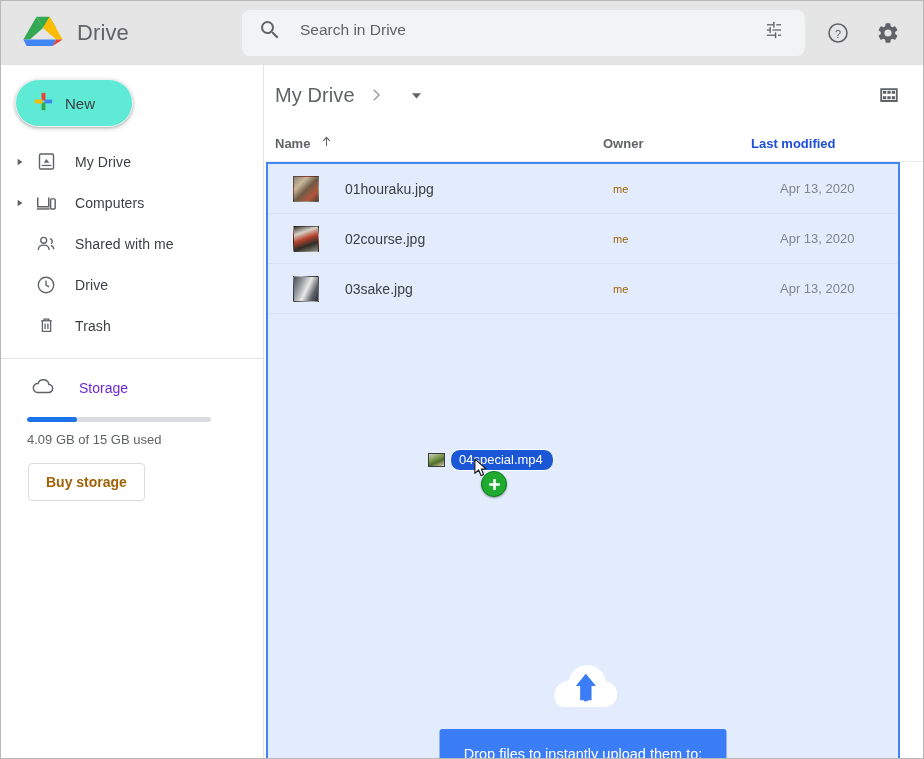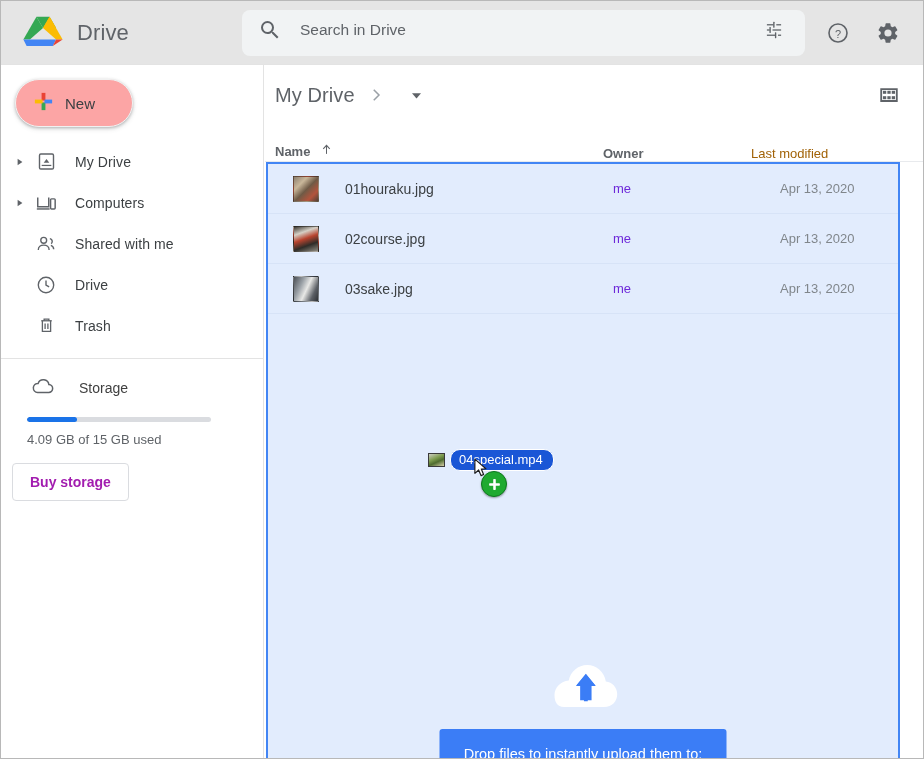--- a/index.html
+++ b/index.html
@@ -69,21 +69,21 @@
   
   .sidebar {
     position: absolute; left: 0; top: 64px;
     width: 263px; height: 694px;
     background: #fff;
     border-right: 1px solid #e3e3e3;
   }
   .new-btn {
     margin: 14px 0 0 14px;
     width: 118px; height: 48px;
-    border-radius: 24px; background: #fca5a5;
+    border-radius: 24px; background: #5eead4;
     border: 1px solid #f1f1f1;
     box-shadow: 0 1px 3px rgba(60,64,67,.30), 0 2px 5px rgba(60,64,67,.15);
     display: flex; align-items: center; gap: 10px;
     padding-left: 16px; cursor: pointer;
   }
   .new-label { font-size: 15px; color: #3c4043; }
   .nav-list { margin-top: 14px; }
   .nav-item {
     height: 41px; display: flex; align-items: center;
     padding-left: 8px; cursor: pointer; position: relative;
@@ -101,33 +101,33 @@
     font-size: 14px; color: #3c4043; margin-left: 14px;
     letter-spacing: .1px;
   }
   .nav-sep {
     margin: 12px 0 0 0; height: 1px; background: #e3e3e3;
   }
   .storage-sec { padding: 16px 0 0 0; }
   .storage-head {
     display: flex; align-items: center; padding-left: 30px; height: 26px;
   }
-  .storage-label { font-size: 14px; color: #404040; margin-left: 24px; }
+  .storage-label { font-size: 14px; color: #6d28d9; margin-left: 24px; }
   .bar-track {
     margin: 16px 0 0 26px; width: 184px; height: 5px;
     background: #dadce0; border-radius: 3px; overflow: hidden;
   }
   .bar-fill { height: 5px; background: #1a73e8; border-radius: 3px; }
   .storage-txt {
     margin: 10px 0 0 26px; font-size: 13px; color: #5f6368;
   }
   .buy-btn {
-    margin: 16px 0 0 11px;
+    margin: 16px 0 0 27px;
     padding: 10px 17px; border: 1px solid #dadce0; border-radius: 4px;
-    background: #fff; color: #a21caf; font-size: 14px; font-weight: bold;
+    background: #fff; color: #a16207; font-size: 14px; font-weight: bold;
     font-family: "Liberation Sans", sans-serif; cursor: pointer;
   }
 
   
   .main {
     position: absolute; left: 264px; top: 64px;
     width: 659px; height: 694px; background: #fff;
   }
   .breadcrumb-bar {
     height: 60px; display: flex; align-items: center;
@@ -139,31 +139,31 @@
   .crumb-sep { margin: 0 12px; display: flex; align-items: center; }
   .crumb-cur { font-size: 20px; color: #3c4043; cursor: pointer; }
   .crumb-caret { margin-left: 12px; cursor: pointer; display: flex; }
   .view-toggle {
     margin-left: auto; margin-right: 18px;
     width: 34px; height: 34px; border-radius: 50%;
     display: flex; align-items: center; justify-content: center; cursor: pointer;
   }
 
   .col-head {
-    height: 37px; display: flex; align-items: flex-end;
+    height: 37px; display: flex; align-items: center;
     padding: 0 0 0 10px;
     border-bottom: 1px solid #e8eaed;
   }
   .col-name {
     display: flex; align-items: center; gap: 9px;
     width: 328px; cursor: pointer;
   }
   .col-txt { font-size: 13px; color: #5f6368; font-weight: bold; }
   .col-owner { width: 148px; font-size: 13px; color: #5f6368; font-weight: bold; }
-  .col-mod   { font-size: 13px; color: #a16207; font-weight: normal; }
+  .col-mod   { font-size: 13px; color: #1d4ed8; font-weight: bold; }
 
   
   .dropzone {
     position: absolute; left: 1px; top: 97px;
     width: 634px; height: 674px;
     border: 2px solid #4285f4;
     background: #e2ecfd;
     overflow: hidden;
   }
   .file-row {
@@ -179,21 +179,21 @@
   .t1 { background:
       linear-gradient(135deg,#8d8070 0%,#c9b79a 28%,#6f5a46 52%,#b3543c 78%,#514136 100%); }
   .t2 { background:
       linear-gradient(160deg,#3b3731 0%,#d5d0c6 26%,#b8442f 48%,#2f2c28 72%,#8e8a80 100%); }
   .t3 { background:
       linear-gradient(115deg,#4b4f55 0%,#9aa0a6 30%,#e8e8e6 52%,#5c6066 78%,#2e3135 100%); }
   .fname {
     margin-left: 26px; font-size: 14px; color: #3c4043;
   }
   .fowner {
-    position: absolute; font-size: 13px; color: #6d28d9; text-align: center;
+    position: absolute; font-size: 11px; color: #a16207; text-align: center;
   }
   .fmod {
     position: absolute; font-size: 13px; color: #80868b; margin-left: 28px;
   }
 
   
   .drag-ghost {
     position: absolute; left: 160px; top: 285px;
     display: flex; align-items: center; gap: 5px;
   }

